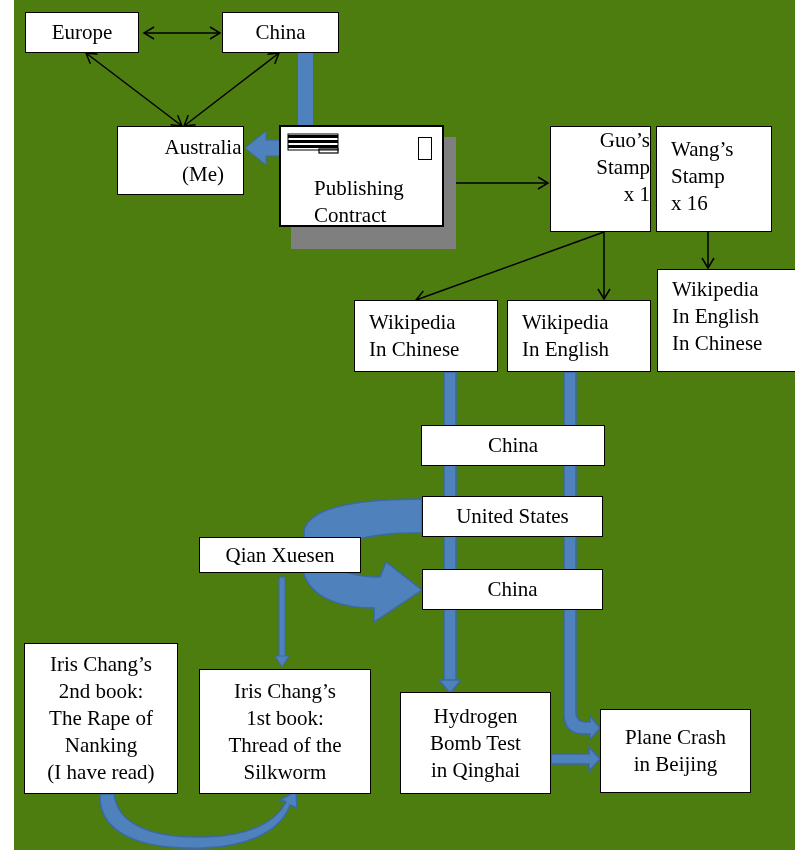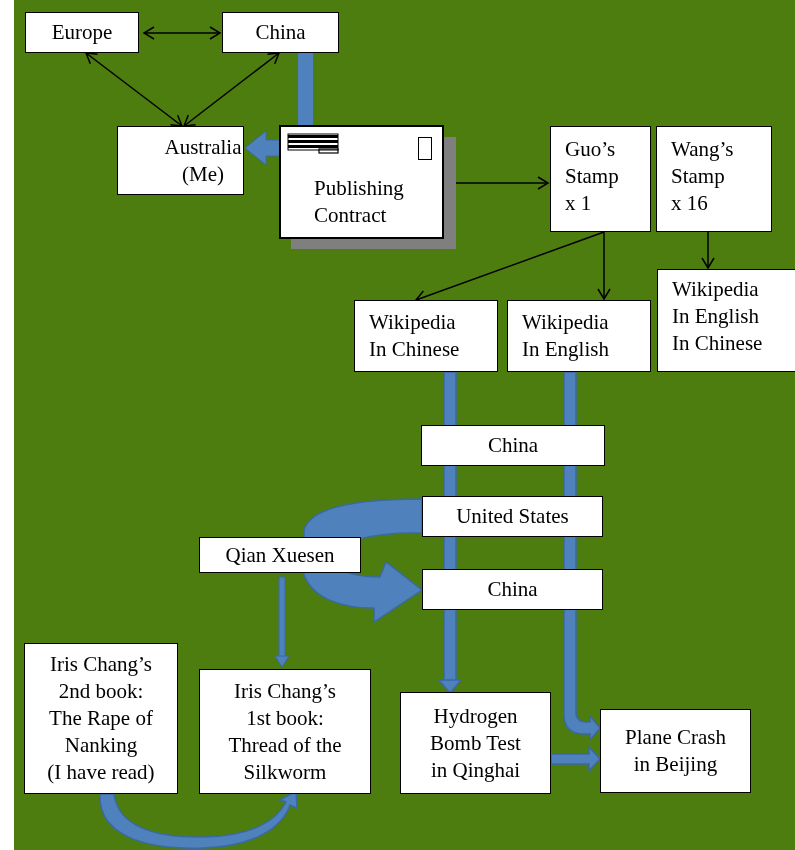--- a/index.html
+++ b/index.html
@@ -54,34 +54,34 @@
 
     <path d="M86,794 C84,835 130,850 190,848 C240,846 268,828 276,805 L283,808 L282,791 L266,800 L272,802 C262,822 236,836 190,837 C140,838 104,826 100,794 Z" fill="#4f81bd" stroke="#3a6aa4" stroke-width="1.5"></path>
   </svg>
 
   <div class="box center" style="left:11px;top:12px;width:114px;height:41px;"><span>Europe</span></div>
   <div class="box center" style="left:208px;top:12px;width:117px;height:41px;"><span>China</span></div>
   <div class="box center" style="left:103px;top:126px;width:127px;height:69px;padding-left:45px;"><span>Australia
 (Me)</span></div>
 
   <div class="shadow" style="left:277px;top:137px;width:165px;height:112px;"></div>
-  <div class="box contract" style="left:265px;top:125px;width:165px;height:114px;">
+  <div class="box contract" style="left:265px;top:125px;width:165px;height:102px;">
     <svg width="60" height="30" style="position:absolute;left:6px;top:6px;">
       <rect x="1" y="2" width="50" height="3" fill="#000"></rect>
       <rect x="1" y="7" width="50" height="3" fill="#000"></rect>
       <rect x="1" y="12" width="50" height="3" fill="#000"></rect>
       <rect x="1" y="1" width="50" height="16" fill="none" stroke="#000" stroke-width="1"></rect>
       <rect x="32" y="16" width="19" height="4" fill="none" stroke="#000" stroke-width="1.2"></rect>
     </svg>
     <div style="position:absolute;right:10px;top:10px;width:14px;height:23px;border:1.5px solid #000;box-sizing:border-box;"></div>
     <div style="position:absolute;left:33px;top:48px;white-space:pre-line;text-align:left;">Publishing
 Contract</div>
   </div>
 
-  <div class="box left" style="left:536px;top:126px;width:101px;height:106px;padding-top:9px;"><span>Guo’s
+  <div class="box left" style="left:536px;top:126px;width:101px;height:106px;padding-top:0;text-align:right;"><span>Guo’s
 Stamp
 x 1</span></div>
   <div class="box left" style="left:642px;top:126px;width:116px;height:106px;padding-top:9px;"><span>Wang’s
 Stamp
 x 16</span></div>
 
   <div class="box left" style="left:340px;top:300px;width:144px;height:72px;padding-top:8px;"><span>Wikipedia
 In Chinese</span></div>
   <div class="box left" style="left:493px;top:300px;width:144px;height:72px;padding-top:8px;"><span>Wikipedia
 In English</span></div>

